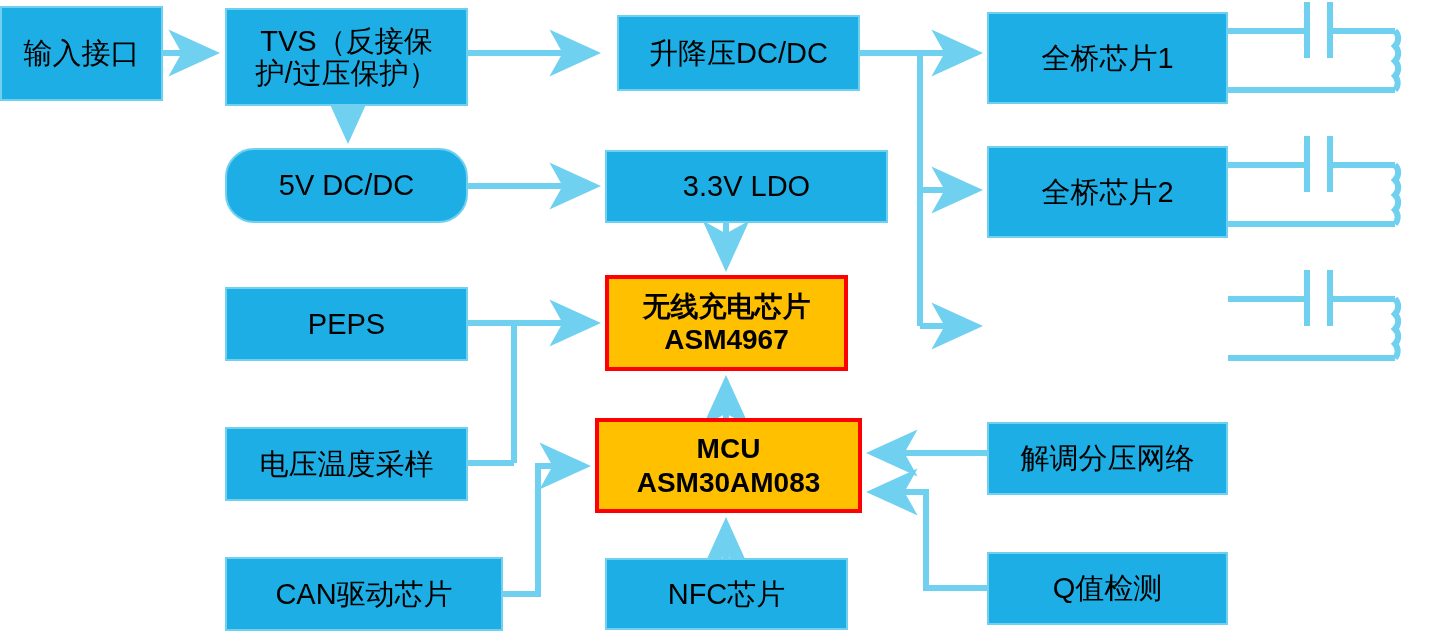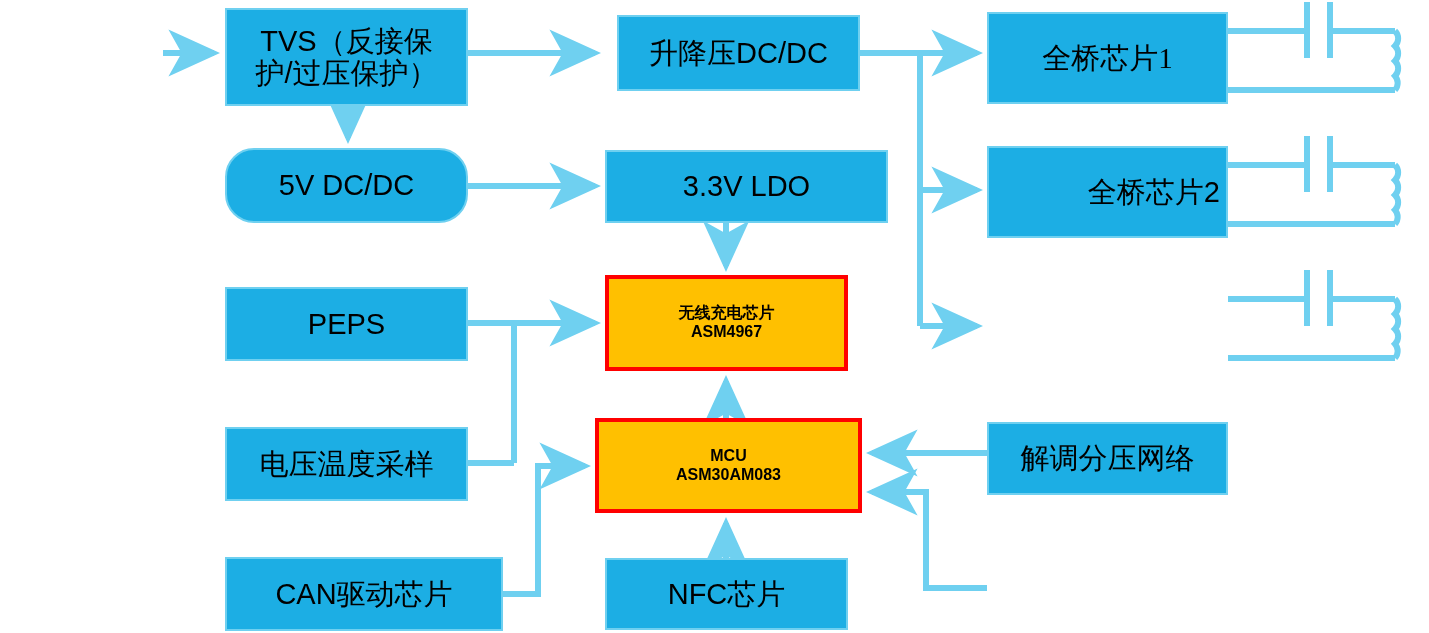--- a/index.html
+++ b/index.html
@@ -38,21 +38,21 @@
   }
   .node-blue {
     background: #1CAEE4;
     border: 2px solid #6FD0F0;
     font-size: 29px;
     font-weight: 400;
   }
   .node-orange {
     background: #FFC000;
     border: 4px solid #FF0000;
-    font-size: 16px;
+    font-size: 28px;
     font-weight: bold;
   }
   .node-label {
     display: block;
     white-space: pre-line;
     padding: 0 6px;
   }
   .node-orange .node-label { line-height: 1.18; }
 </style>
 </head>
@@ -119,20 +119,23 @@
         <path d="M1228,299 L1307,299"></path>
         <path d="M1307,270 L1307,326"></path>
         <path d="M1330,270 L1330,326"></path>
         <path d="M1330,299 L1395,299"></path>
         <path d="M1228,358 L1395,358"></path>
         <path d="M1395,299 a10.5,10.5 0 0 1 0,15 a10.5,10.5 0 0 1 0,15 a10.5,10.5 0 0 1 0,15 a10.5,10.5 0 0 1 0,14"></path>
       </g>
     </g>
   </svg>
 
+  <div class="node node-blue" style="left:0px;top:6px;width:163px;height:95px;">
+      <span class="node-label">输入接口</span>
+    </div>
   <div class="node node-blue" style="left:225px;top:8px;width:243px;height:98px;">
       <span class="node-label">TVS（反接保
 护/过压保护）</span>
     </div>
   <div class="node node-blue" style="left:225px;top:148px;width:243px;height:75px;border-radius:29px;">
       <span class="node-label">5V DC/DC</span>
     </div>
   <div class="node node-blue" style="left:225px;top:287px;width:243px;height:74px;">
       <span class="node-label">PEPS</span>
     </div>
@@ -152,23 +155,26 @@
       <span class="node-label">无线充电芯片
 ASM4967</span>
     </div>
   <div class="node node-orange" style="left:595px;top:418px;width:267px;height:95px;">
       <span class="node-label">MCU
 ASM30AM083</span>
     </div>
   <div class="node node-blue" style="left:605px;top:558px;width:243px;height:72px;">
       <span class="node-label">NFC芯片</span>
     </div>
-  <div class="node node-blue" style="left:987px;top:12px;width:241px;height:92px;font-family:Liberation Serif, serif;">
+  <div class="node node-blue" style="left:987px;top:12px;width:241px;height:92px;">
       <span class="node-label">全桥芯片1</span>
     </div>
-  <div class="node node-blue" style="left:987px;top:146px;width:241px;height:92px;justify-content:flex-end;">
+  <div class="node node-blue" style="left:987px;top:146px;width:241px;height:92px;">
       <span class="node-label">全桥芯片2</span>
     </div>
   <div class="node node-blue" style="left:987px;top:422px;width:241px;height:73px;">
       <span class="node-label">解调分压网络</span>
     </div>
+  <div class="node node-blue" style="left:987px;top:552px;width:241px;height:73px;">
+      <span class="node-label">Q值检测</span>
+    </div>
 
 </div>
 
 </body></html>

